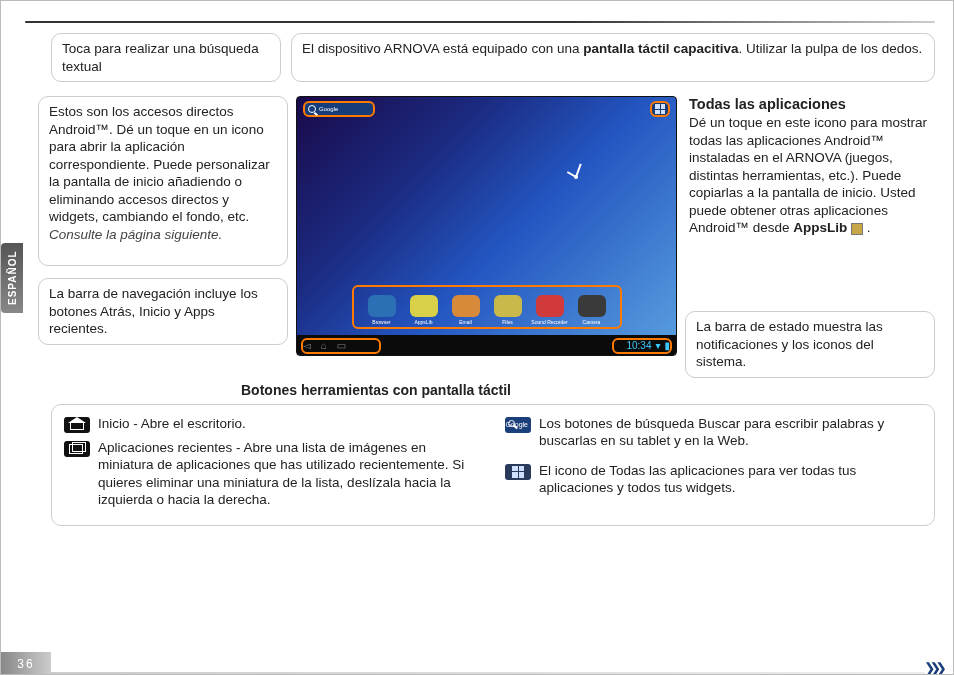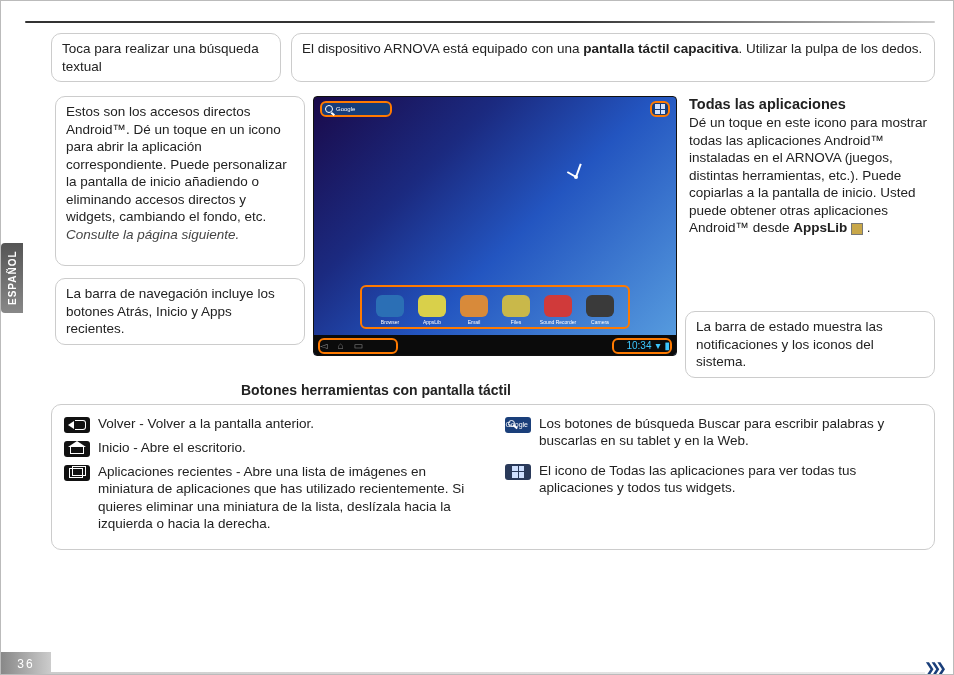--- a/index.html
+++ b/index.html
@@ -8,21 +8,21 @@
   .title-row { display:flex; align-items:center; gap:14px; margin-left:26px; }
   .title-icon { width:68px; height:52px; position:relative; }
   .title-icon .tablet { width:60px; height:40px; background:linear-gradient(#1b4f8a,#4aa0e0); border:3px solid #222; border-radius:4px; position:absolute; top:0; left:0;}
   .title-icon .hand { width:34px; height:34px; background:#eee; border:1px solid #555; border-radius:50% 50% 40% 40%; position:absolute; bottom:-6px; right:-4px;}
   h1.page-title { font-family: Impact, "Arial Black", sans-serif; font-weight:400; letter-spacing:1px; font-size:34px; color:#222; }
   .divider { height:2px; background:linear-gradient(to right,#333 60%,#ccc); margin:4px 0 10px 0; width:100%; border-radius:1px;}
   .box { background:#fff; border:1px solid #ccc; border-radius:10px; padding:6px 10px; font-size:13.5px; line-height:1.3; color:#222;}
   .row1 { display:flex; gap:10px; margin-left:26px; }
   .row1 .b1 { width:230px;}
   .row1 .b2 { flex:1;}
-  .row2 { display:flex; gap:8px; margin-top:14px; margin-left:30px;}
+  .row2 { display:flex; gap:8px; margin-top:14px; margin-left:13px;}
   .leftcol { display:flex; flex-direction:column; gap:12px; width:250px;}
   .rightcol { display:flex; flex-direction:column; gap:10px; width:250px;}
   .centercol { flex:1; display:flex; flex-direction:column; }
   .screenshot { width:100%; height:260px; background:linear-gradient(135deg,#1a0a4a 0%,#1b2a80 30%,#2355c0 55%,#5aa0e0 100%); border-radius:4px; position:relative; overflow:hidden; border:1px solid #111;}
   .search-pill, .apps-pill, .dock-hl, .nav-hl, .status-hl { position:absolute; border:2px solid #ff7a00; border-radius:6px;}
   .search-pill { top:4px; left:6px; width:72px; height:16px; background:#163d7a; display:flex; align-items:center; gap:3px; padding-left:3px;}
   .search-pill .mag { width:8px;height:8px; border:1.5px solid #fff; border-radius:50%; position:relative;}
   .search-pill .mag:after{content:"";position:absolute;width:4px;height:1.5px;background:#fff;bottom:-2px;right:-3px;transform:rotate(40deg);}
   .search-pill .g { font-size:6px; color:#fff;}
   .apps-pill { top:4px; right:6px; width:20px; height:16px; background:#163d7a; display:flex; align-items:center; justify-content:center;}
@@ -166,24 +166,20 @@
       </div>
       <div class="box">La barra de estado muestra las notificaciones y los iconos del sistema.</div>
     </div>
   </div>
 
   <div class="subhead">Botones herramientas con pantalla táctil</div>
 
   <div class="box bottom-box">
     <div class="bottom-col">
       <div class="brow">
-        <div class="ikon back"></div>
-        <div class="txt">Volver - Volver a la pantalla anterior.</div>
-      </div>
-      <div class="brow">
         <div class="ikon home"></div>
         <div class="txt">Inicio - Abre el escritorio.</div>
       </div>
       <div class="brow">
         <div class="ikon recent"></div>
         <div class="txt">Aplicaciones recientes - Abre una lista de imágenes en miniatura de aplicaciones que has utilizado recientemente. Si quieres eliminar una miniatura de la lista, deslízala hacia la izquierda o hacia la derecha.</div>
       </div>
     </div>
     <div class="bottom-col">
       <div class="brow">

